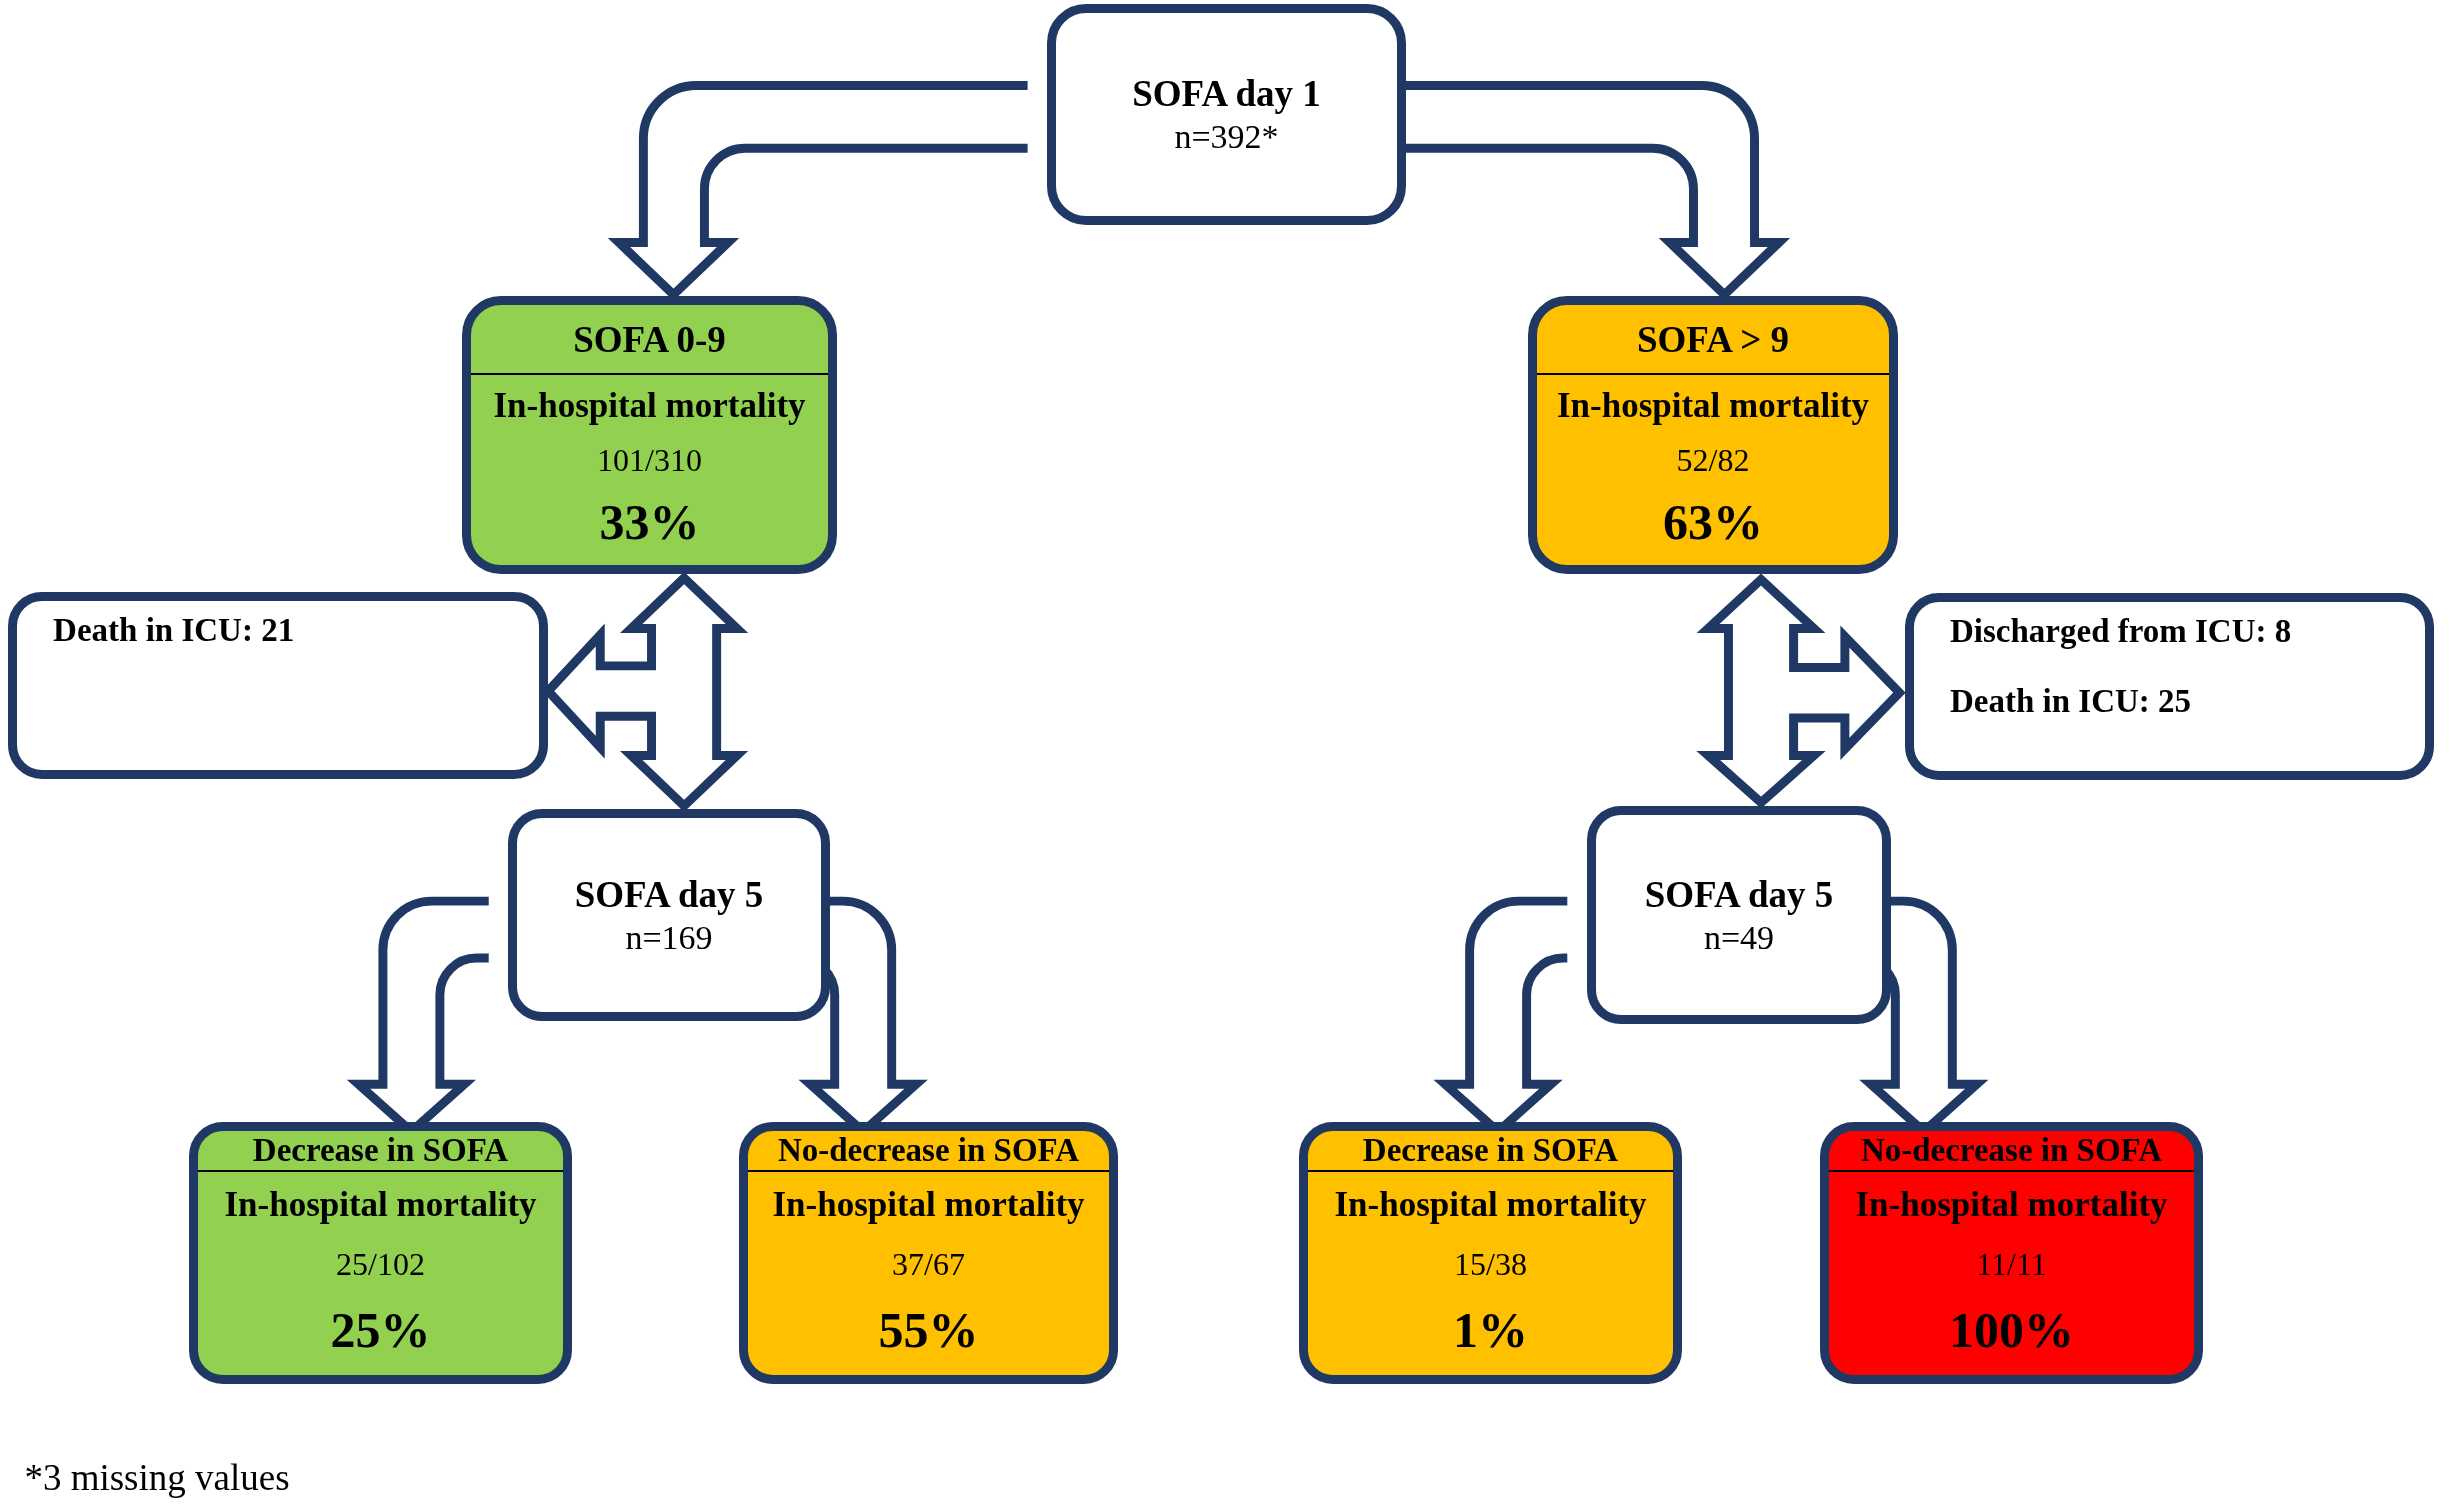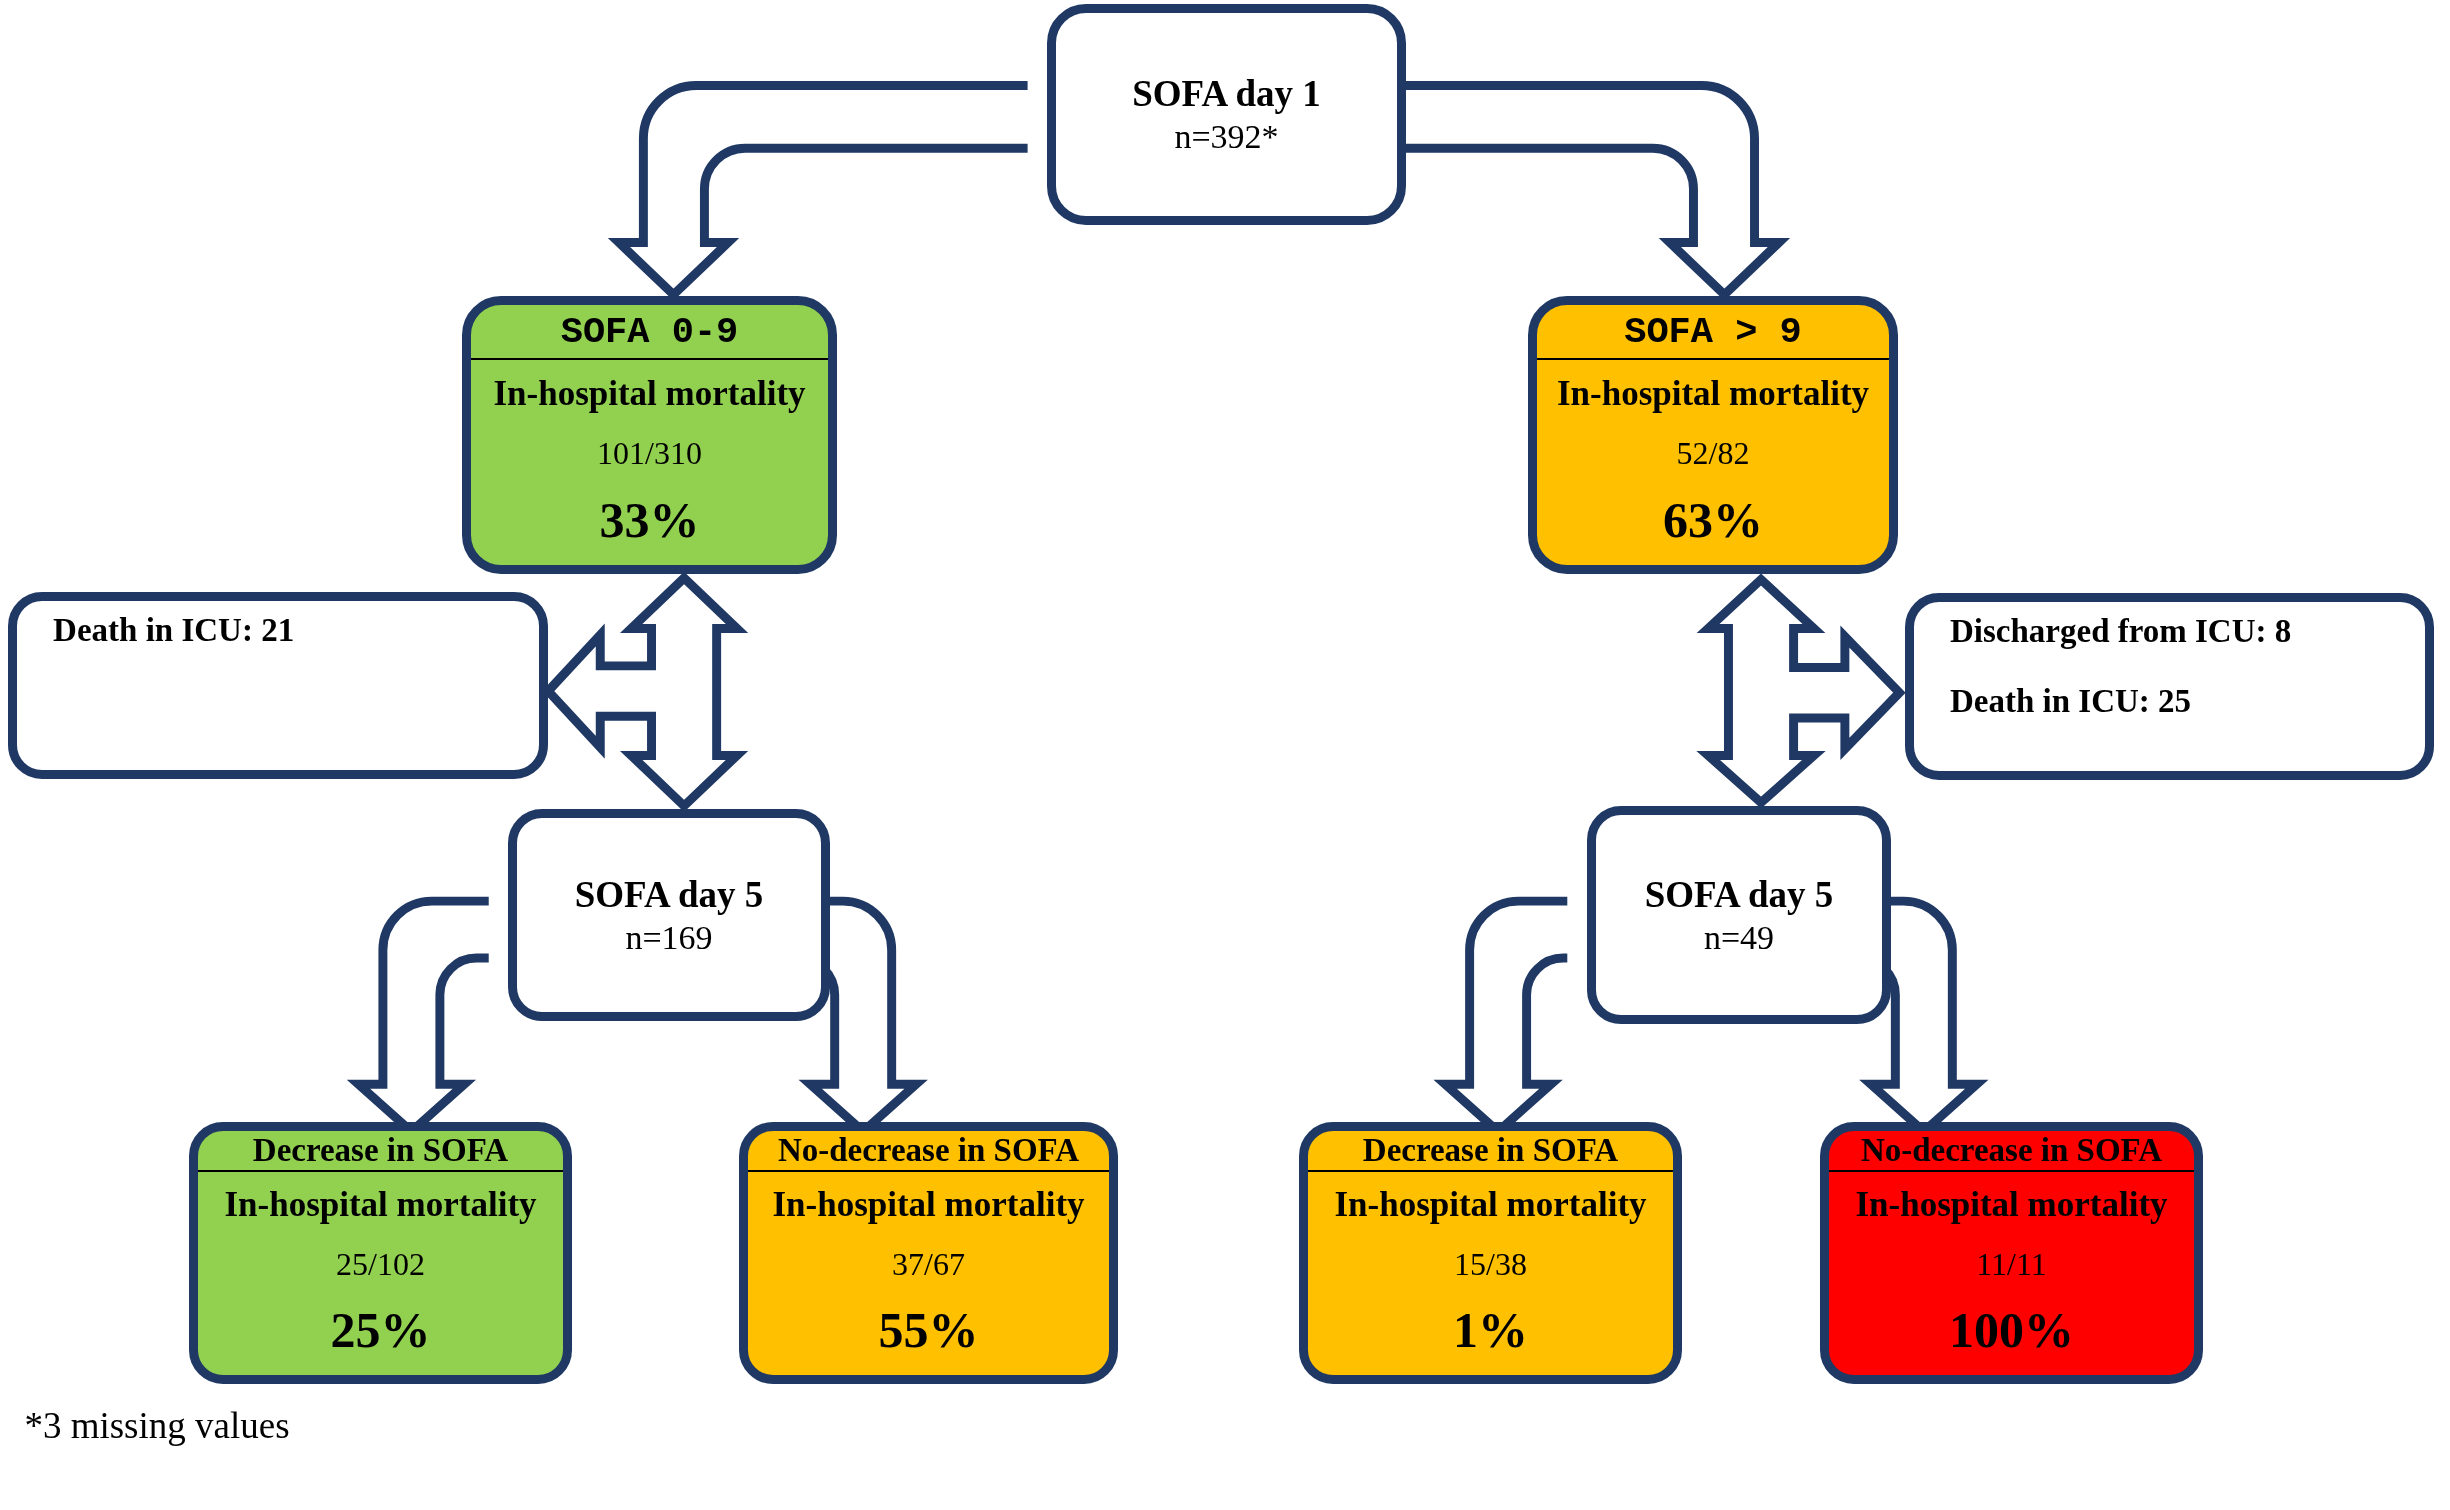--- a/index.html
+++ b/index.html
@@ -10,37 +10,37 @@
        border:9px solid #1F3864;background:#fff;}
   .r48{border-radius:39px;}
   .r42{border-radius:34px;}
   
   .cnode{display:flex;flex-direction:column;align-items:center;justify-content:center;margin-left:28px;}
   .cnode .t-title{font-size:37px;font-weight:bold;line-height:44px;}
   .cnode .t-sub{font-size:34px;line-height:41px;}
   
   .stat{display:flex;flex-direction:column;}
   .stat .title-row{display:flex;align-items:center;justify-content:center;}
-  .stat-main .title-row{height:53px;font-family:Liberation Mono, monospace;}
+  .stat-main .title-row{height:68px;}
   .stat-bottom .title-row{height:39px;}
   .stat-main .title-row{font-size:37px;font-weight:bold;}
   .stat-bottom .title-row{font-size:33px;font-weight:bold;}
   .divider{border-top:2.4px solid #000;width:100%;height:0;}
   .stat-body{flex:1;display:flex;flex-direction:column;align-items:center;
              justify-content:space-around;padding:3.3px 0 8.1px 0;}
   .stat .label{font-size:35px;font-weight:bold;line-height:1.05;}
   .stat .ratio{font-size:32px;line-height:1.05;}
   .stat .pct{font-size:50px;font-weight:bold;line-height:1.0;}
   .bg-green{background:#92D050;}
   .bg-amber{background:#FFC000;}
   .bg-red{background:#FE0000;}
   
   .icu{display:flex;flex-direction:column;gap:31px;padding:9.8px 8.1px 0 36px;}
   .icu .icu-line{font-size:33px;font-weight:bold;line-height:39px;white-space:nowrap;}
-  #footnote{position:absolute;left:24.4px;top:1404px;font-size:37px;z-index:2;text-align:center;}
+  #footnote{position:absolute;left:24.4px;top:1456px;font-size:37px;z-index:2;text-align:center;}
 </style>
 </head>
 <body>
 
 <svg id="arrows" width="2450" height="1510" viewBox="0 0 3009 1855">
   <g fill="#FFFFFF" stroke="#1F3864" stroke-width="11" stroke-linejoin="miter">
 
     <path d="M 1262 105 L 855 105 A 65 65 0 0 0 790 170 L 790 298 L 760 298 L 827 362 L 894 298 L 865 298 L 865 232 A 50 50 0 0 1 915 182 L 1262 182"></path>
 
     <path d="M 1683 105 L 2090 105 A 65 65 0 0 1 2155 170 L 2155 298 L 2185 298 L 2118 362 L 2051 298 L 2080 298 L 2080 232 A 50 50 0 0 0 2030 182 L 1683 182"></path>

